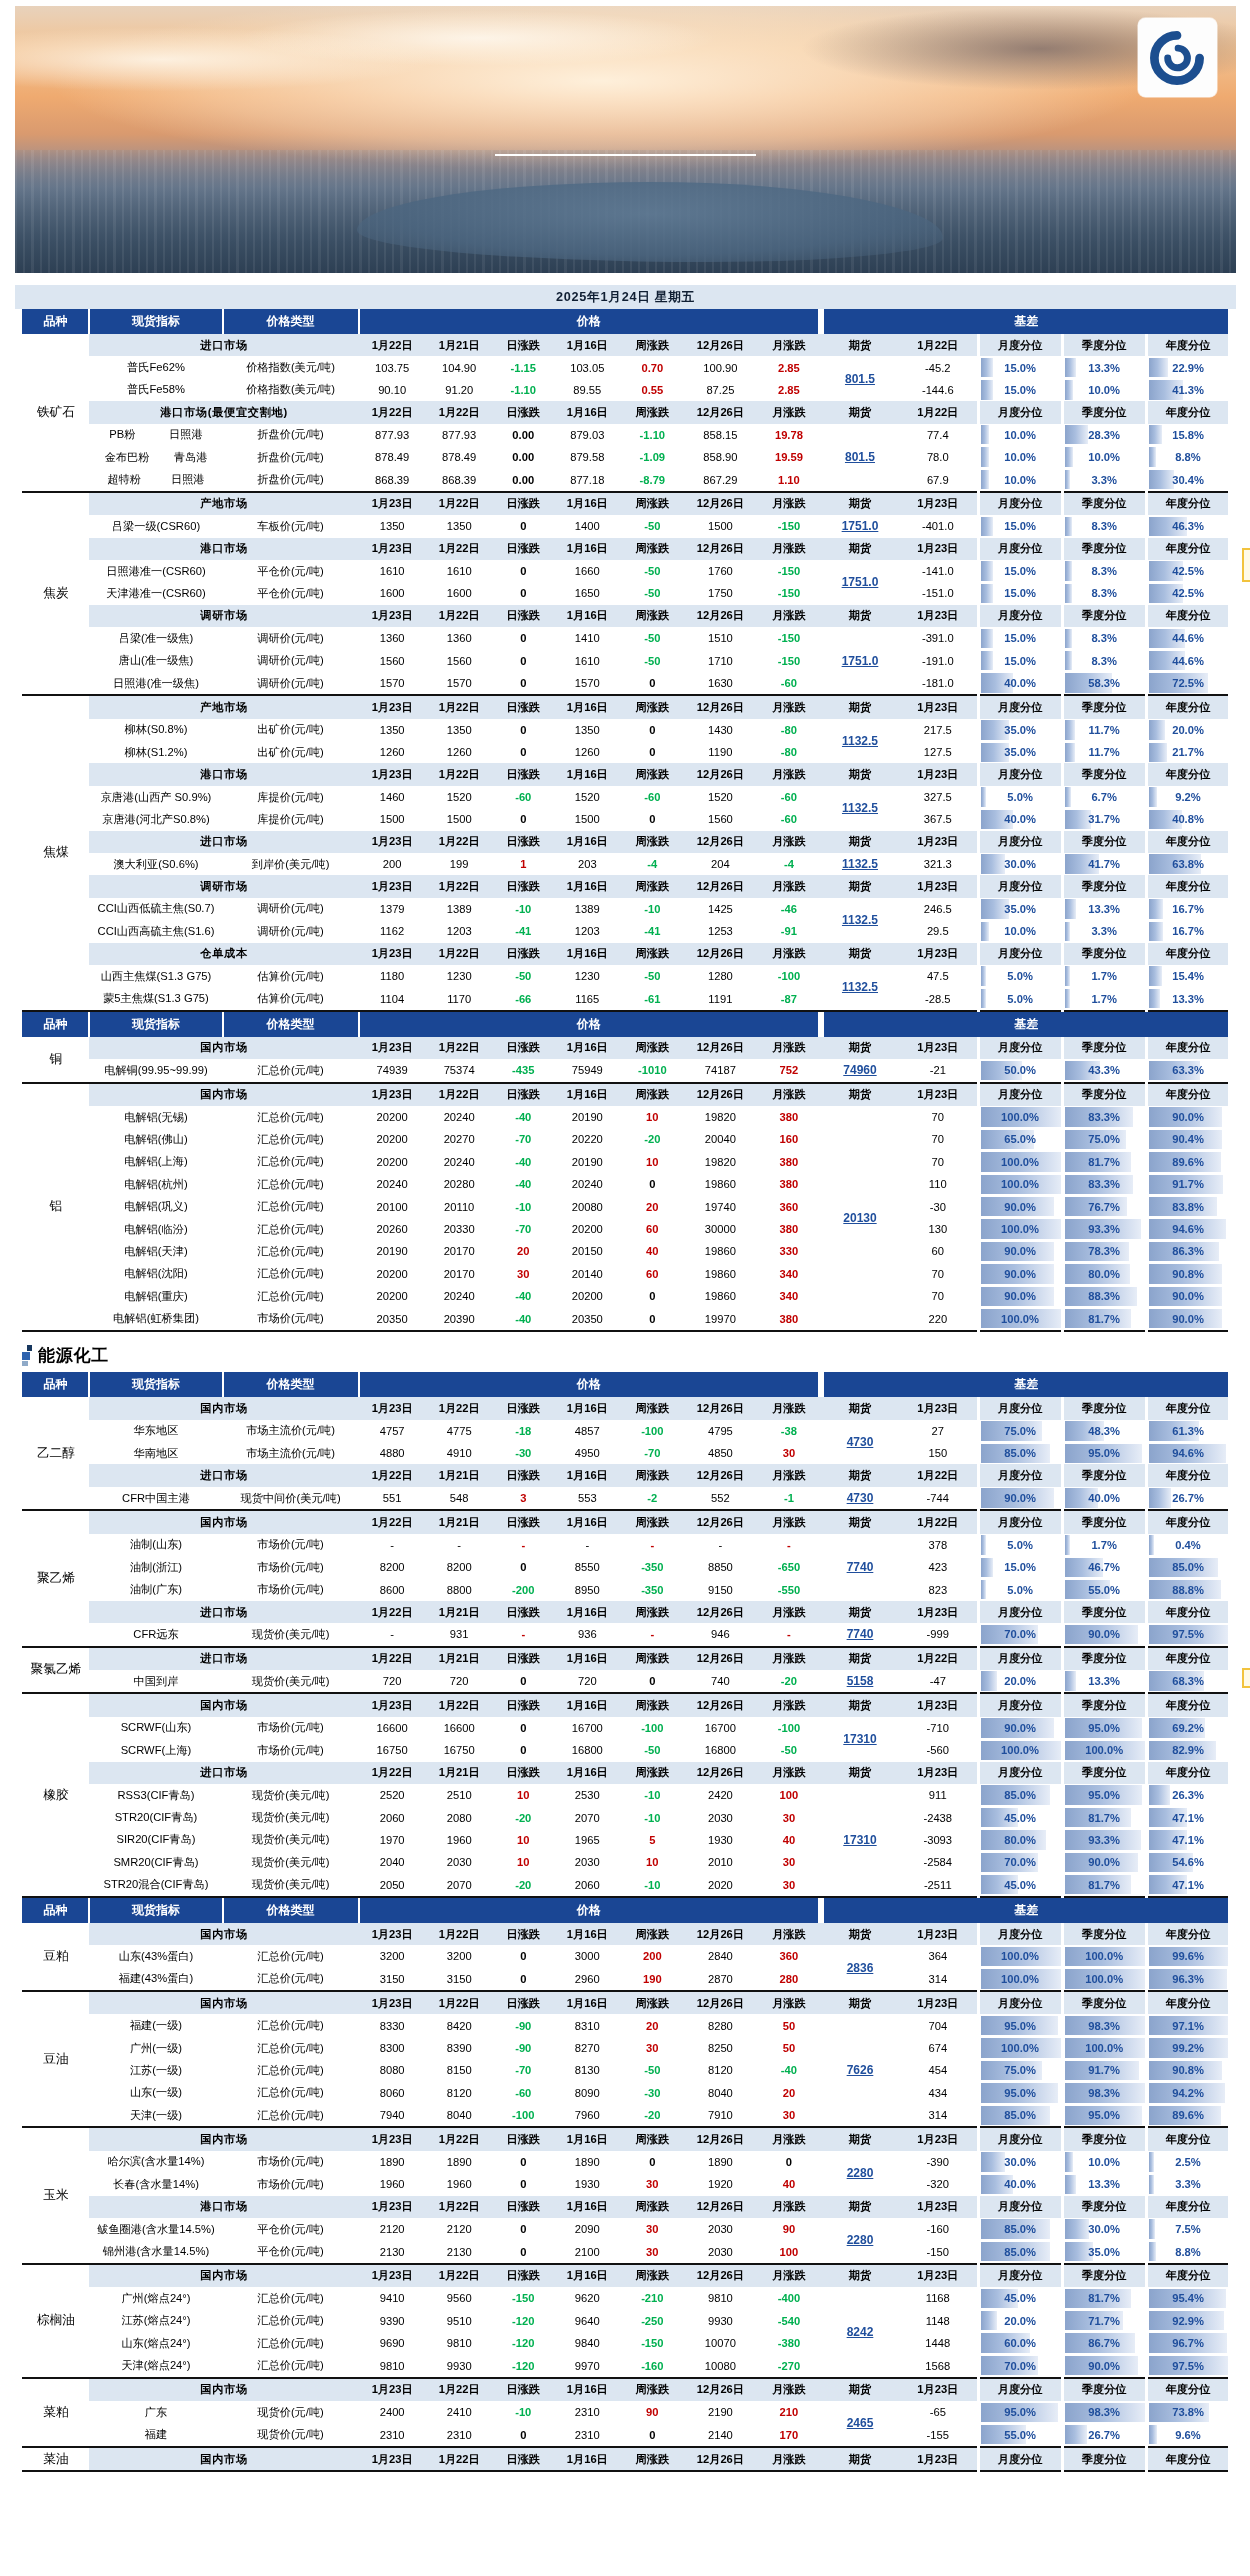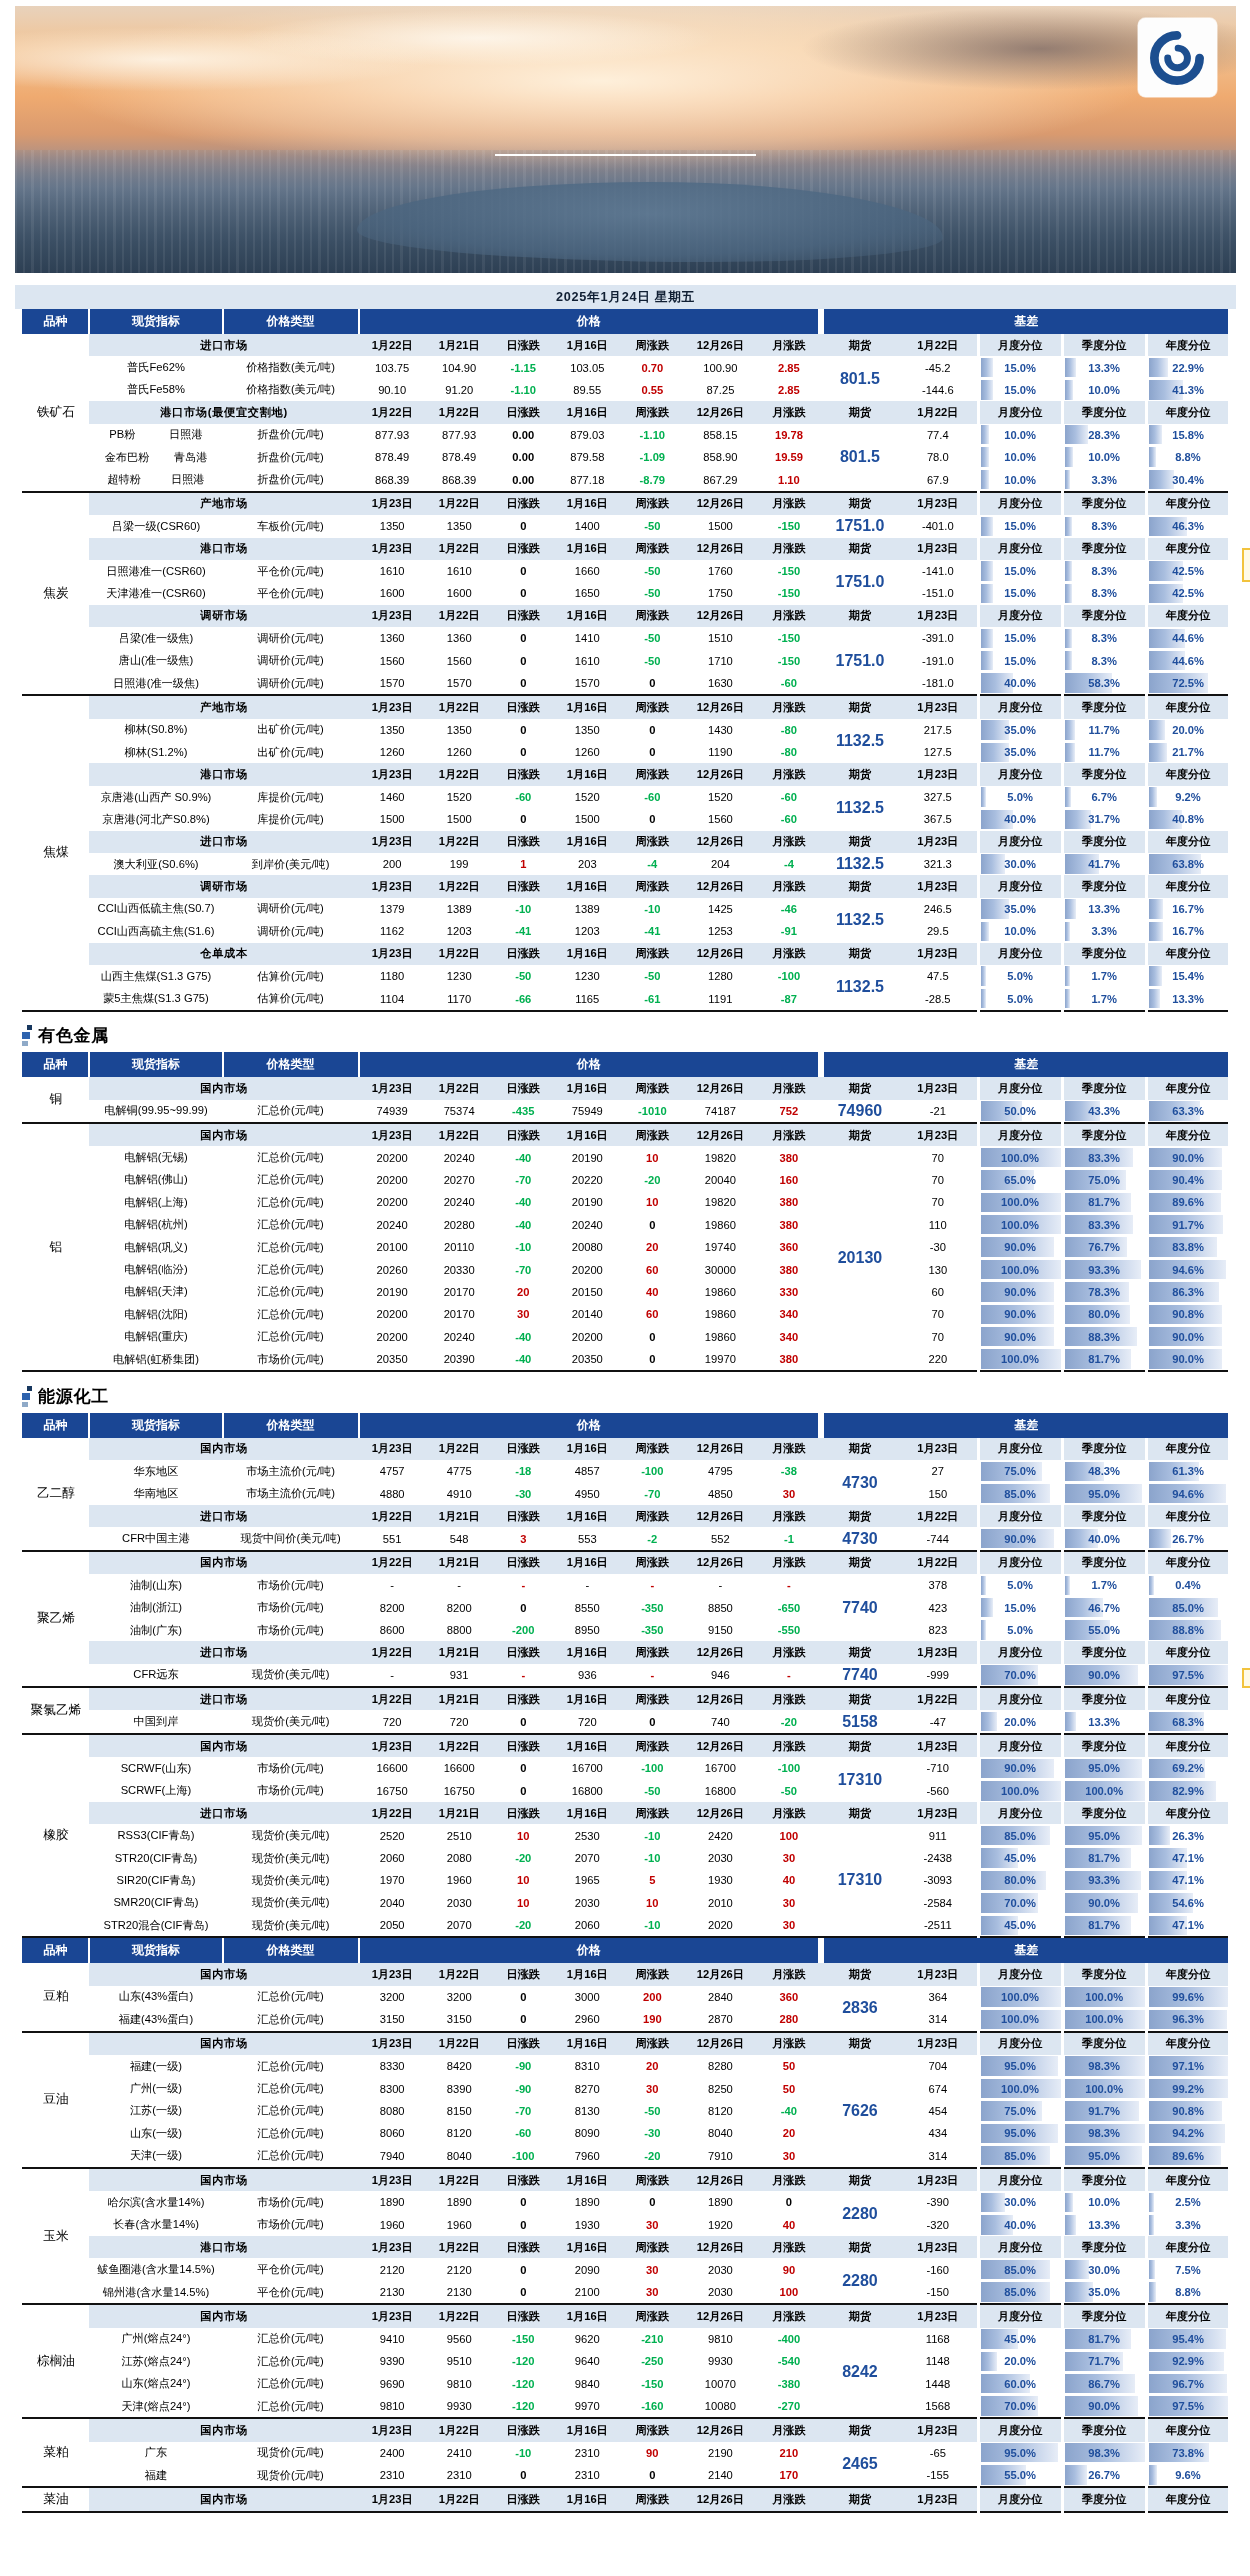--- a/index.html
+++ b/index.html
@@ -51,21 +51,21 @@
   td.vcell{font-size:12.7px;color:#000;background:#fff;}
   td.sub{background:#dce6f1;font-weight:bold;font-size:11.2px;color:#000;}
   td.sub.market{letter-spacing:0.7px;}
   td.ind,td.ptype{font-size:11.2px;color:#000;}
   td.ind .two{display:flex;justify-content:space-around;padding:0 3px;}
   td.num span{font-size:11.2px;}
   .up{color:#c00000;font-weight:bold;}
   .down{color:#00b050;font-weight:bold;}
   .zero{color:#000;font-weight:bold;}
   .dashr{color:#c00000;font-weight:bold;}
-  td.fut{color:#1f4e9c;font-weight:bold;font-size:16px;}
+  td.fut{color:#1f4e9c;font-weight:bold;font-size:12px;text-decoration:underline;}
   td.bval{font-size:11.2px;color:#000;}
   td.pct{position:relative;border-left:3px solid #fff;}
   td.pct .bar{position:absolute;left:1.5px;top:1.5px;bottom:1.5px;min-width:5.2px;
     background:linear-gradient(90deg,#8ba4cc 0%,#a9bedf 45%,#e7edf7 100%);}
   td.pct .pv{position:relative;font-weight:bold;color:#1f4e9c;font-size:11.2px;}
   td.sub.pct{border-left:3px solid #fff;}
 
   .edge-mark{position:absolute;right:0;width:6.7px;border:2.2px solid #f2c33d;border-right:none;background:rgba(255,235,160,.25);}
   #mark1{top:548px;height:30px;}
   #mark2{top:1668px;height:16.4px;}
@@ -597,28 +597,20 @@
           <td class="num"><span class="down">-61</span></td>
           <td class="num"><span>1191</span></td>
           <td class="num"><span class="down">-87</span></td>
           <td class="bval">-28.5</td>
           <td class="pct"><div class="bar" style="width: 5%;"></div><span class="pv">5.0%</span></td>
           <td class="pct"><div class="bar" style="width: 1.7%;"></div><span class="pv">1.7%</span></td>
           <td class="pct"><div class="bar" style="width: 13.3%;"></div><span class="pv">13.3%</span></td>
         </tr>
       </tbody>
     </table>
-    <div class="sec-head">
-      <span class="blt">
-        <i class="b1"></i>
-        <i class="b2"></i>
-        <i class="b3"></i>
-      </span>
-      <span class="sec-txt">有色金属</span>
-    </div>
     <table class="rep">
       <colgroup>
         <col style="width: 67px;">
         <col style="width: 133px;">
         <col style="width: 136px;">
         <col style="width: 67px;">
         <col style="width: 67px;">
         <col style="width: 61px;">
         <col style="width: 67px;">
         <col style="width: 63px;">

